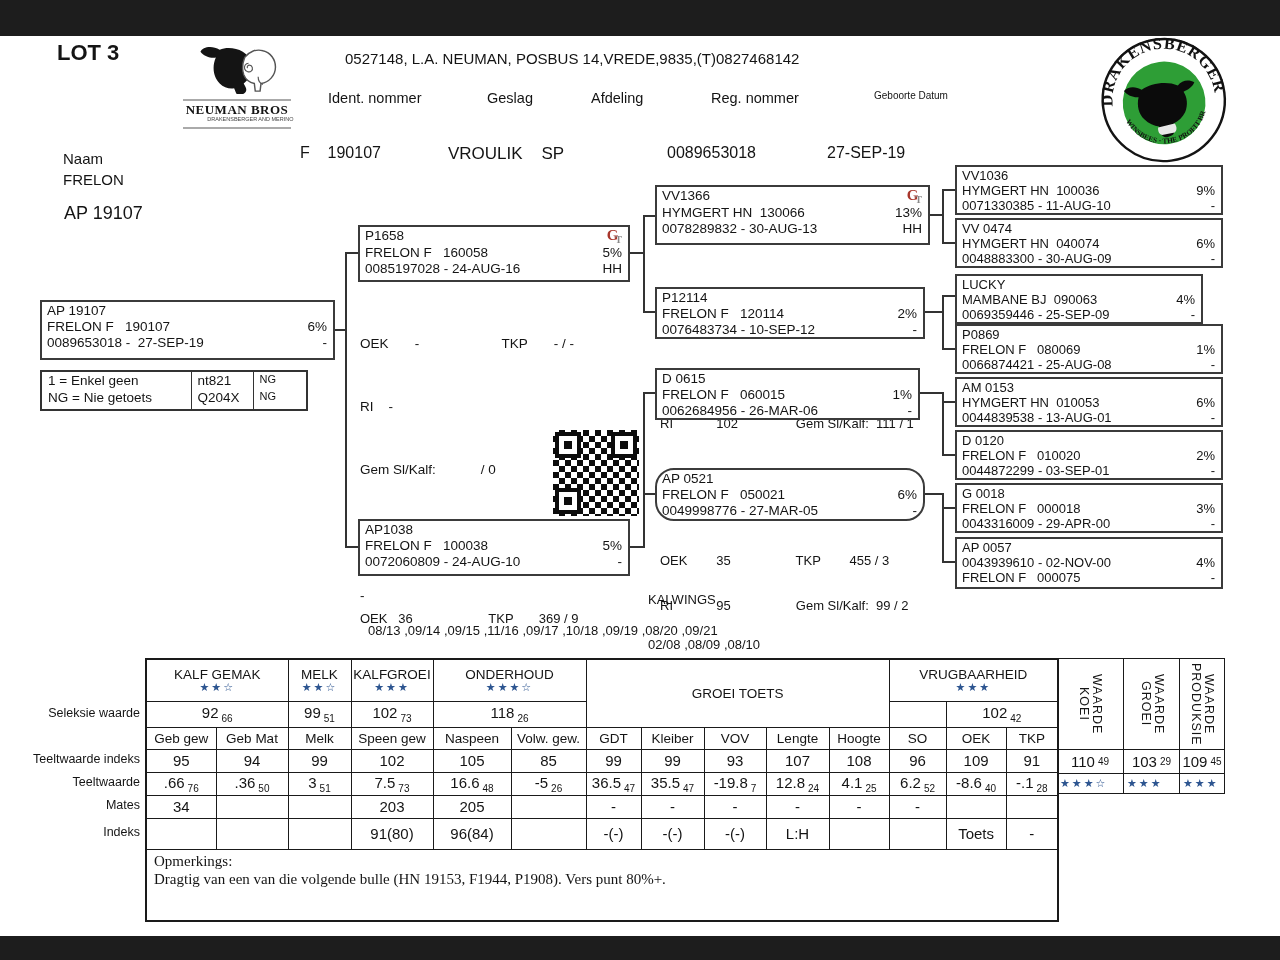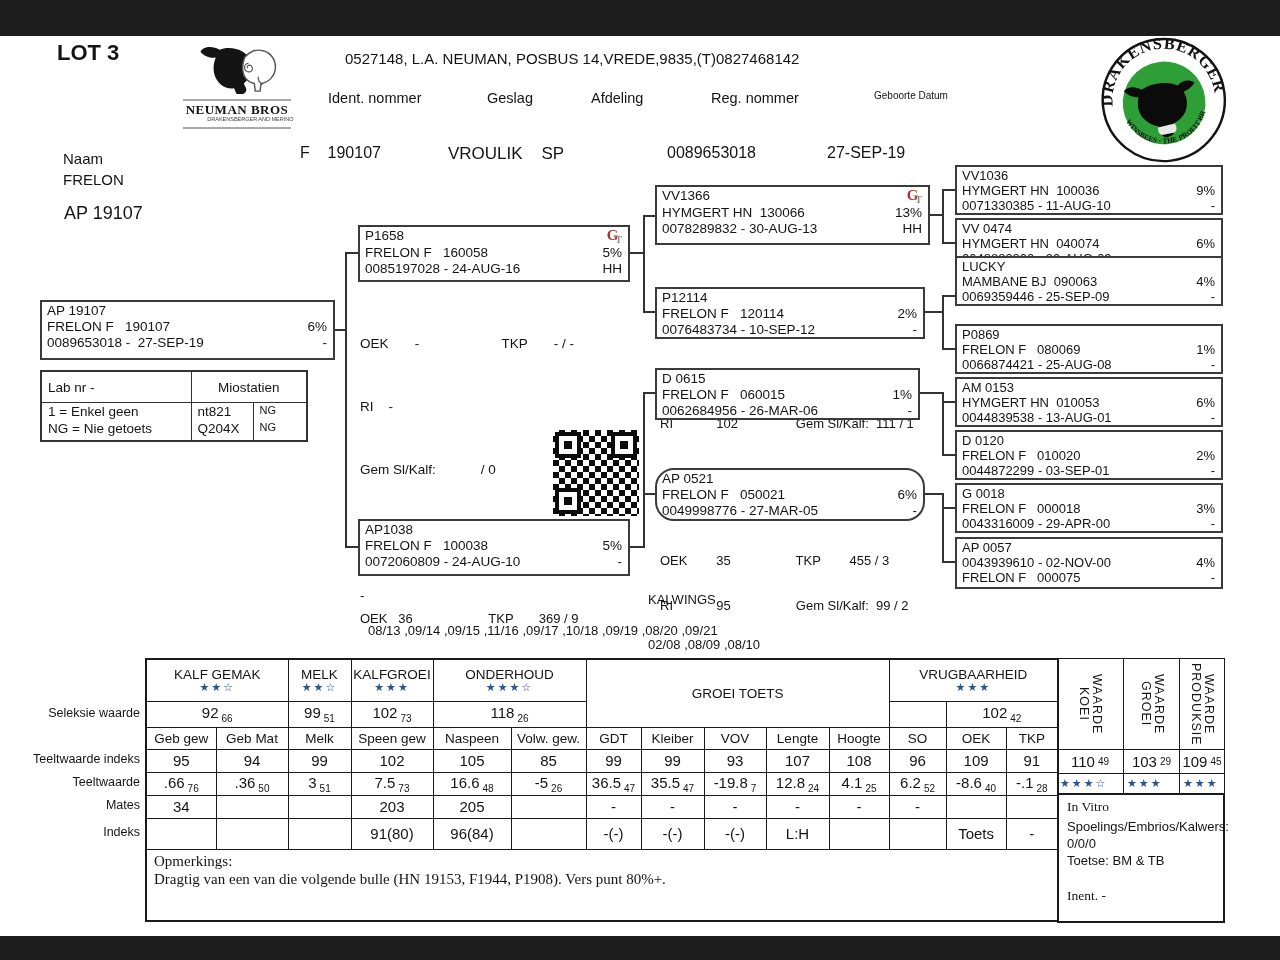--- a/index.html
+++ b/index.html
@@ -124,24 +124,20 @@
     </div>
 </div>
 
 <table class="lab abs" style="left:40px;top:370px;width:266px;">
   <colgroup>
       <col style="width:150px">
       <col style="width:62px">
       <col style="width:54px">
     </colgroup>
   <tbody>
-      <tr>
-    <td class="hl">Lab nr  -</td>
-    <td class="hl c2 hr" colspan="2">Miostatien</td>
-  </tr>
   <tr>
     <td>1 = Enkel geen</td>
     <td class="c2">nt821</td>
     <td class="c3">NG</td>
   </tr>
   <tr>
     <td style="padding-bottom:4px;">NG = Nie getoets</td>
     <td class="c2" style="padding-bottom:4px;">Q204X</td>
     <td class="c3" style="padding-bottom:4px;">NG</td>
   </tr>
@@ -290,21 +286,21 @@
     </div>
   <div class="pline">
       <span class="pr">HYMGERT HN  040074</span>
       <span>6%</span>
     </div>
   <div class="pline">
       <span class="pr">0048883300 - 30-AUG-09</span>
       <span>-</span>
     </div>
 </div>
-<div class="pbox" style="left:955px;top:256px;width:268px;height:50px;line-height:15px;font-size:13px;">
+<div class="pbox" style="left:955px;top:274px;width:248px;height:50px;line-height:15px;font-size:13px;">
   <div class="pline">
       <span class="pr">LUCKY</span>
     </div>
   <div class="pline">
       <span class="pr">MAMBANE BJ  090063</span>
       <span>4%</span>
     </div>
   <div class="pline">
       <span class="pr">0069359446 - 25-SEP-09</span>
       <span>-</span>
@@ -584,20 +580,13 @@
         <div>PRODUKSIE</div>
         <div>WAARDE</div>
       </div>
     </div>
     <div class="rp-val">
         <span>109</span>
         <sub class="s">45</sub>
       </div>
     <div class="rp-stars">★★★</div>
   </div>
-  <div class="rp-invitro">
-    <div class="serif" style="font-size:13.5px;">In Vitro</div>
-    <div style="margin-top:3px;">Spoelings/Embrios/Kalwers:</div>
-    <div>0/0/0</div>
-    <div>Toetse: BM &amp; TB</div>
-    <div class="serif" style="margin-top:18px;font-size:13.5px;">Inent. -</div>
-  </div>
 </div>
 
 </body></html>

